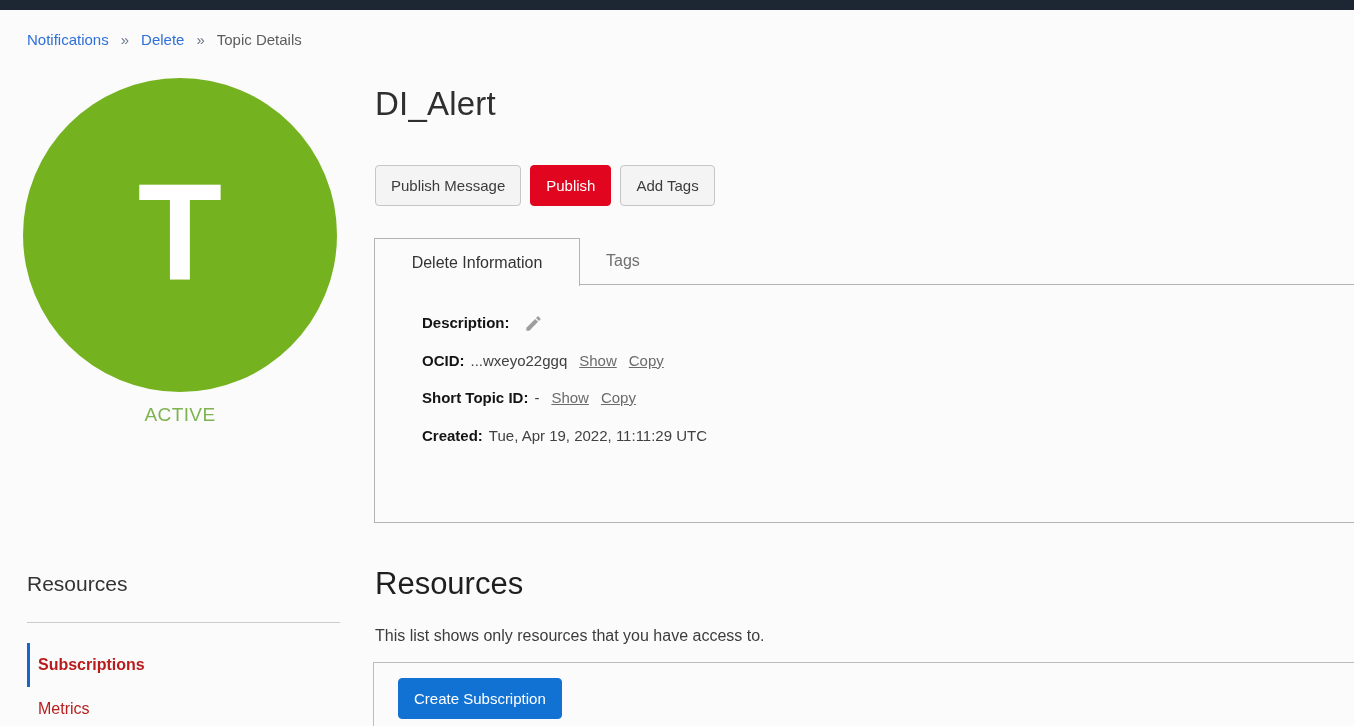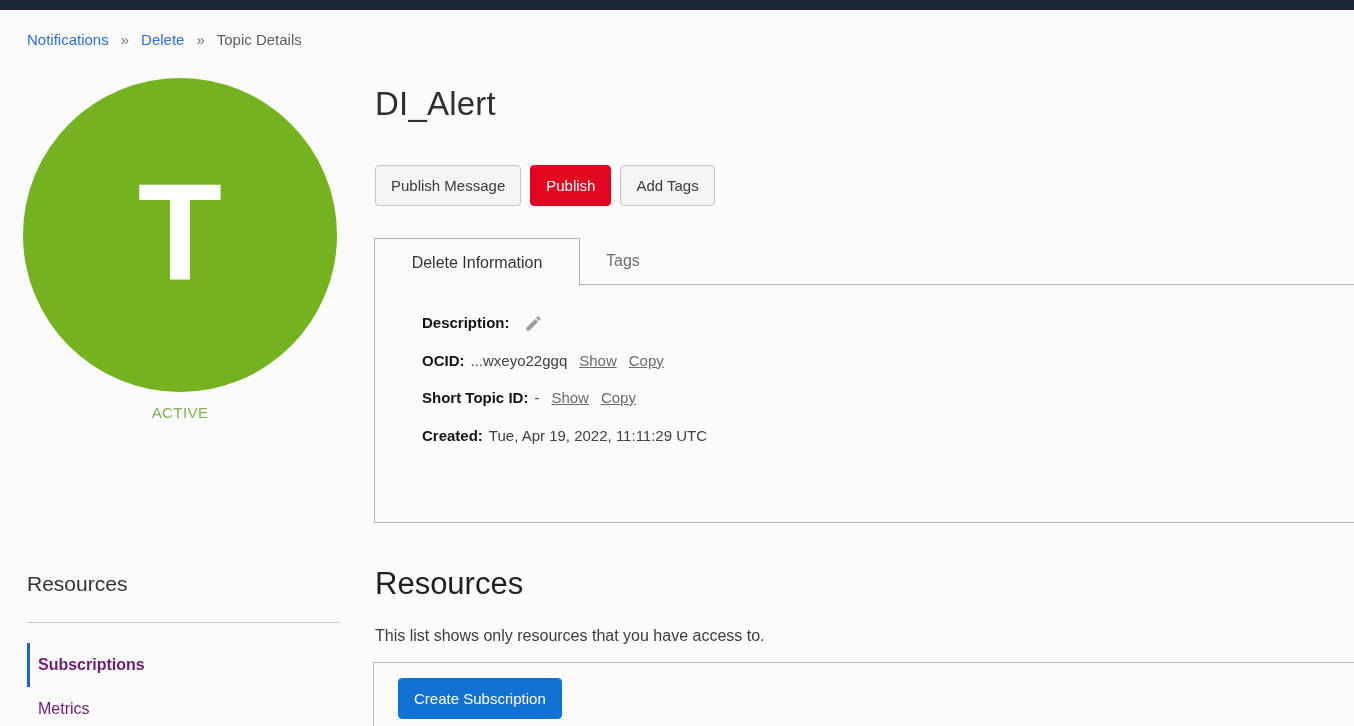--- a/index.html
+++ b/index.html
@@ -37,21 +37,21 @@
     background: #75b21f;
     display: flex; align-items: center; justify-content: center;
   }
   .avatar-letter {
     color: #ffffff; font-size: 138px; font-weight: 700;
     line-height: 1; transform: translateY(-4px);
   }
   .avatar-status {
     position: absolute; left: 23px; top: 404px; width: 314px;
     text-align: center; color: #7db351;
-    font-size: 15px; letter-spacing: 0.4px;
+    font-size: 19px; letter-spacing: 0.4px;
   }
 
   
   .page-title {
     position: absolute; left: 375px; top: 85px;
     font-size: 33px; color: #2f2f2f; font-weight: 400;
     letter-spacing: 0.2px;
   }
 
   
@@ -132,21 +132,21 @@
     position: absolute; left: 27px; top: 572px;
     font-size: 21px; color: #333; font-weight: 400;
   }
   .sidebar-divider {
     position: absolute; left: 27px; top: 622px;
     width: 313px; height: 1px; background: #cbcbcb;
   }
   .sidebar-item {
     position: absolute; left: 27px; width: 313px; height: 44px;
     display: flex; align-items: center; cursor: pointer;
-    font-size: 16px; color: #701a75;
+    font-size: 16px; color: #b91c1c;
   }
   .sidebar-item .item-label { padding-left: 11px; }
   .sidebar-item.active { border-left: 3px solid #1b64c9; }
   .sidebar-item.active .item-label { font-weight: 700; padding-left: 8px; }
   .sidebar-item-subscriptions { top: 643px; }
   .sidebar-item-metrics { top: 687px; }
 
   
   .resources-heading {
     position: absolute; left: 375px; top: 566px;

